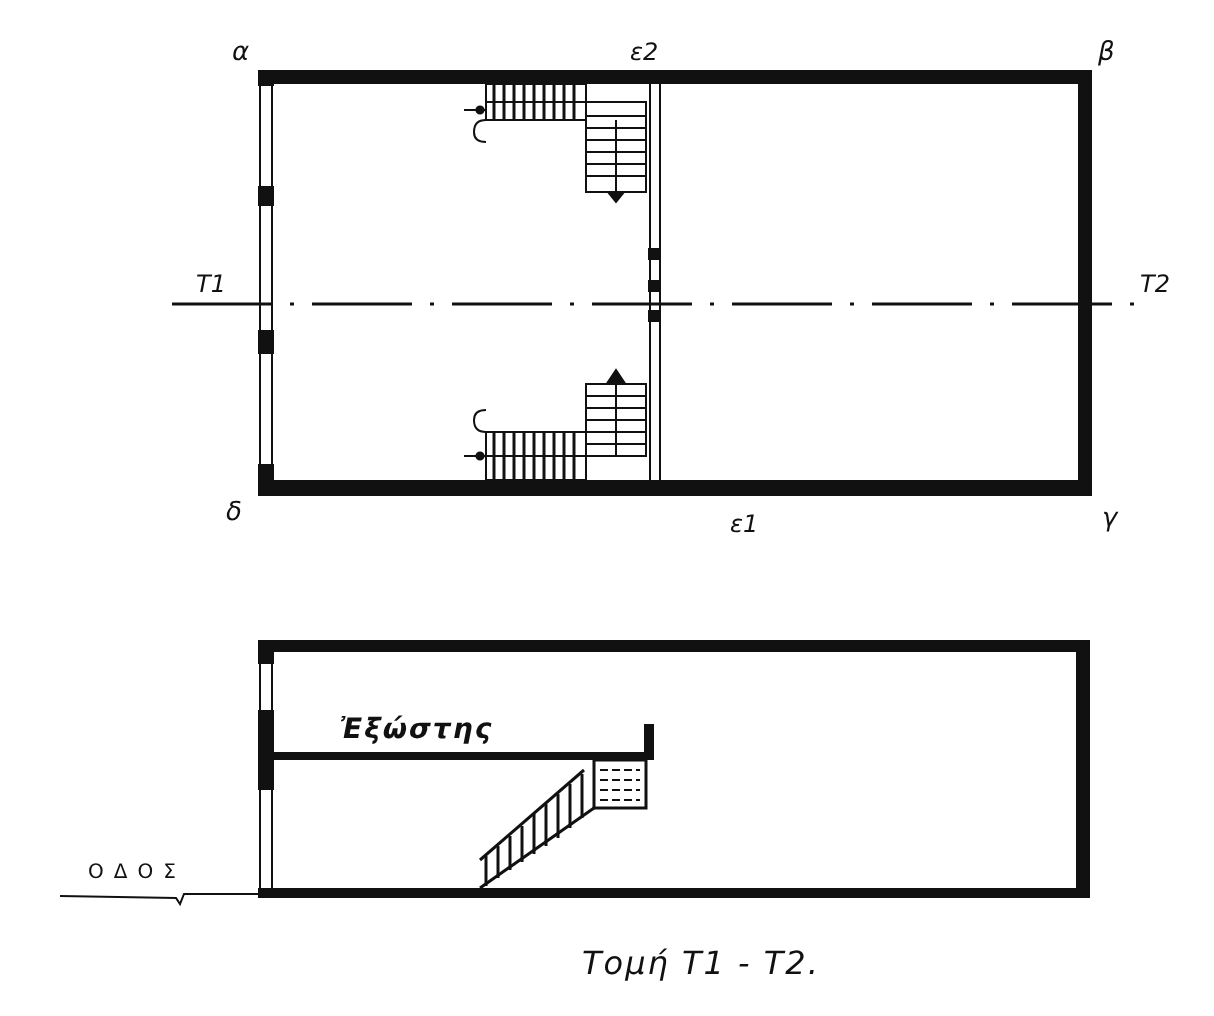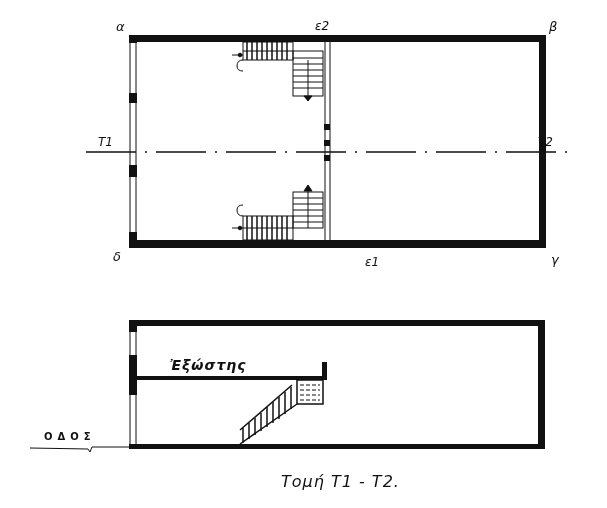--- a/index.html
+++ b/index.html
@@ -148,16 +148,16 @@
   </g>
 </svg>
 
 <div class="lbl corner" style="left:116px;top:20px;">α</div>
 <div class="lbl corner" style="left:549px;top:20px;">β</div>
 <div class="lbl corner" style="left:113px;top:250px;">δ</div>
 <div class="lbl corner" style="left:551px;top:253px;">γ</div>
 <div class="lbl sec" style="left:315px;top:20px;">ε2</div>
 <div class="lbl sec" style="left:317px;top:256px;margin-left:48px;">ε1</div>
 <div class="lbl sec" style="left:98px;top:136px;">Τ1</div>
-<div class="lbl sec" style="left:538px;top:136px;">Τ2</div>
+<div class="lbl sec" style="left:570px;top:136px;">Τ2</div>
 <div class="lbl balc" style="left:170px;top:358px;">Ἐξώστης</div>
-<div class="lbl road" style="left:44px;top:432px;font-weight:bold;">ΟΔΟΣ</div>
-<div class="lbl caption" style="left:281px;top:474px;">Τομή Τ1 - Τ2.</div>
+<div class="lbl road" style="left:44px;top:432px;">ΟΔΟΣ</div>
+<div class="lbl caption" style="left:291px;top:474px;">Τομή Τ1 - Τ2.</div>
 
 </body></html>

